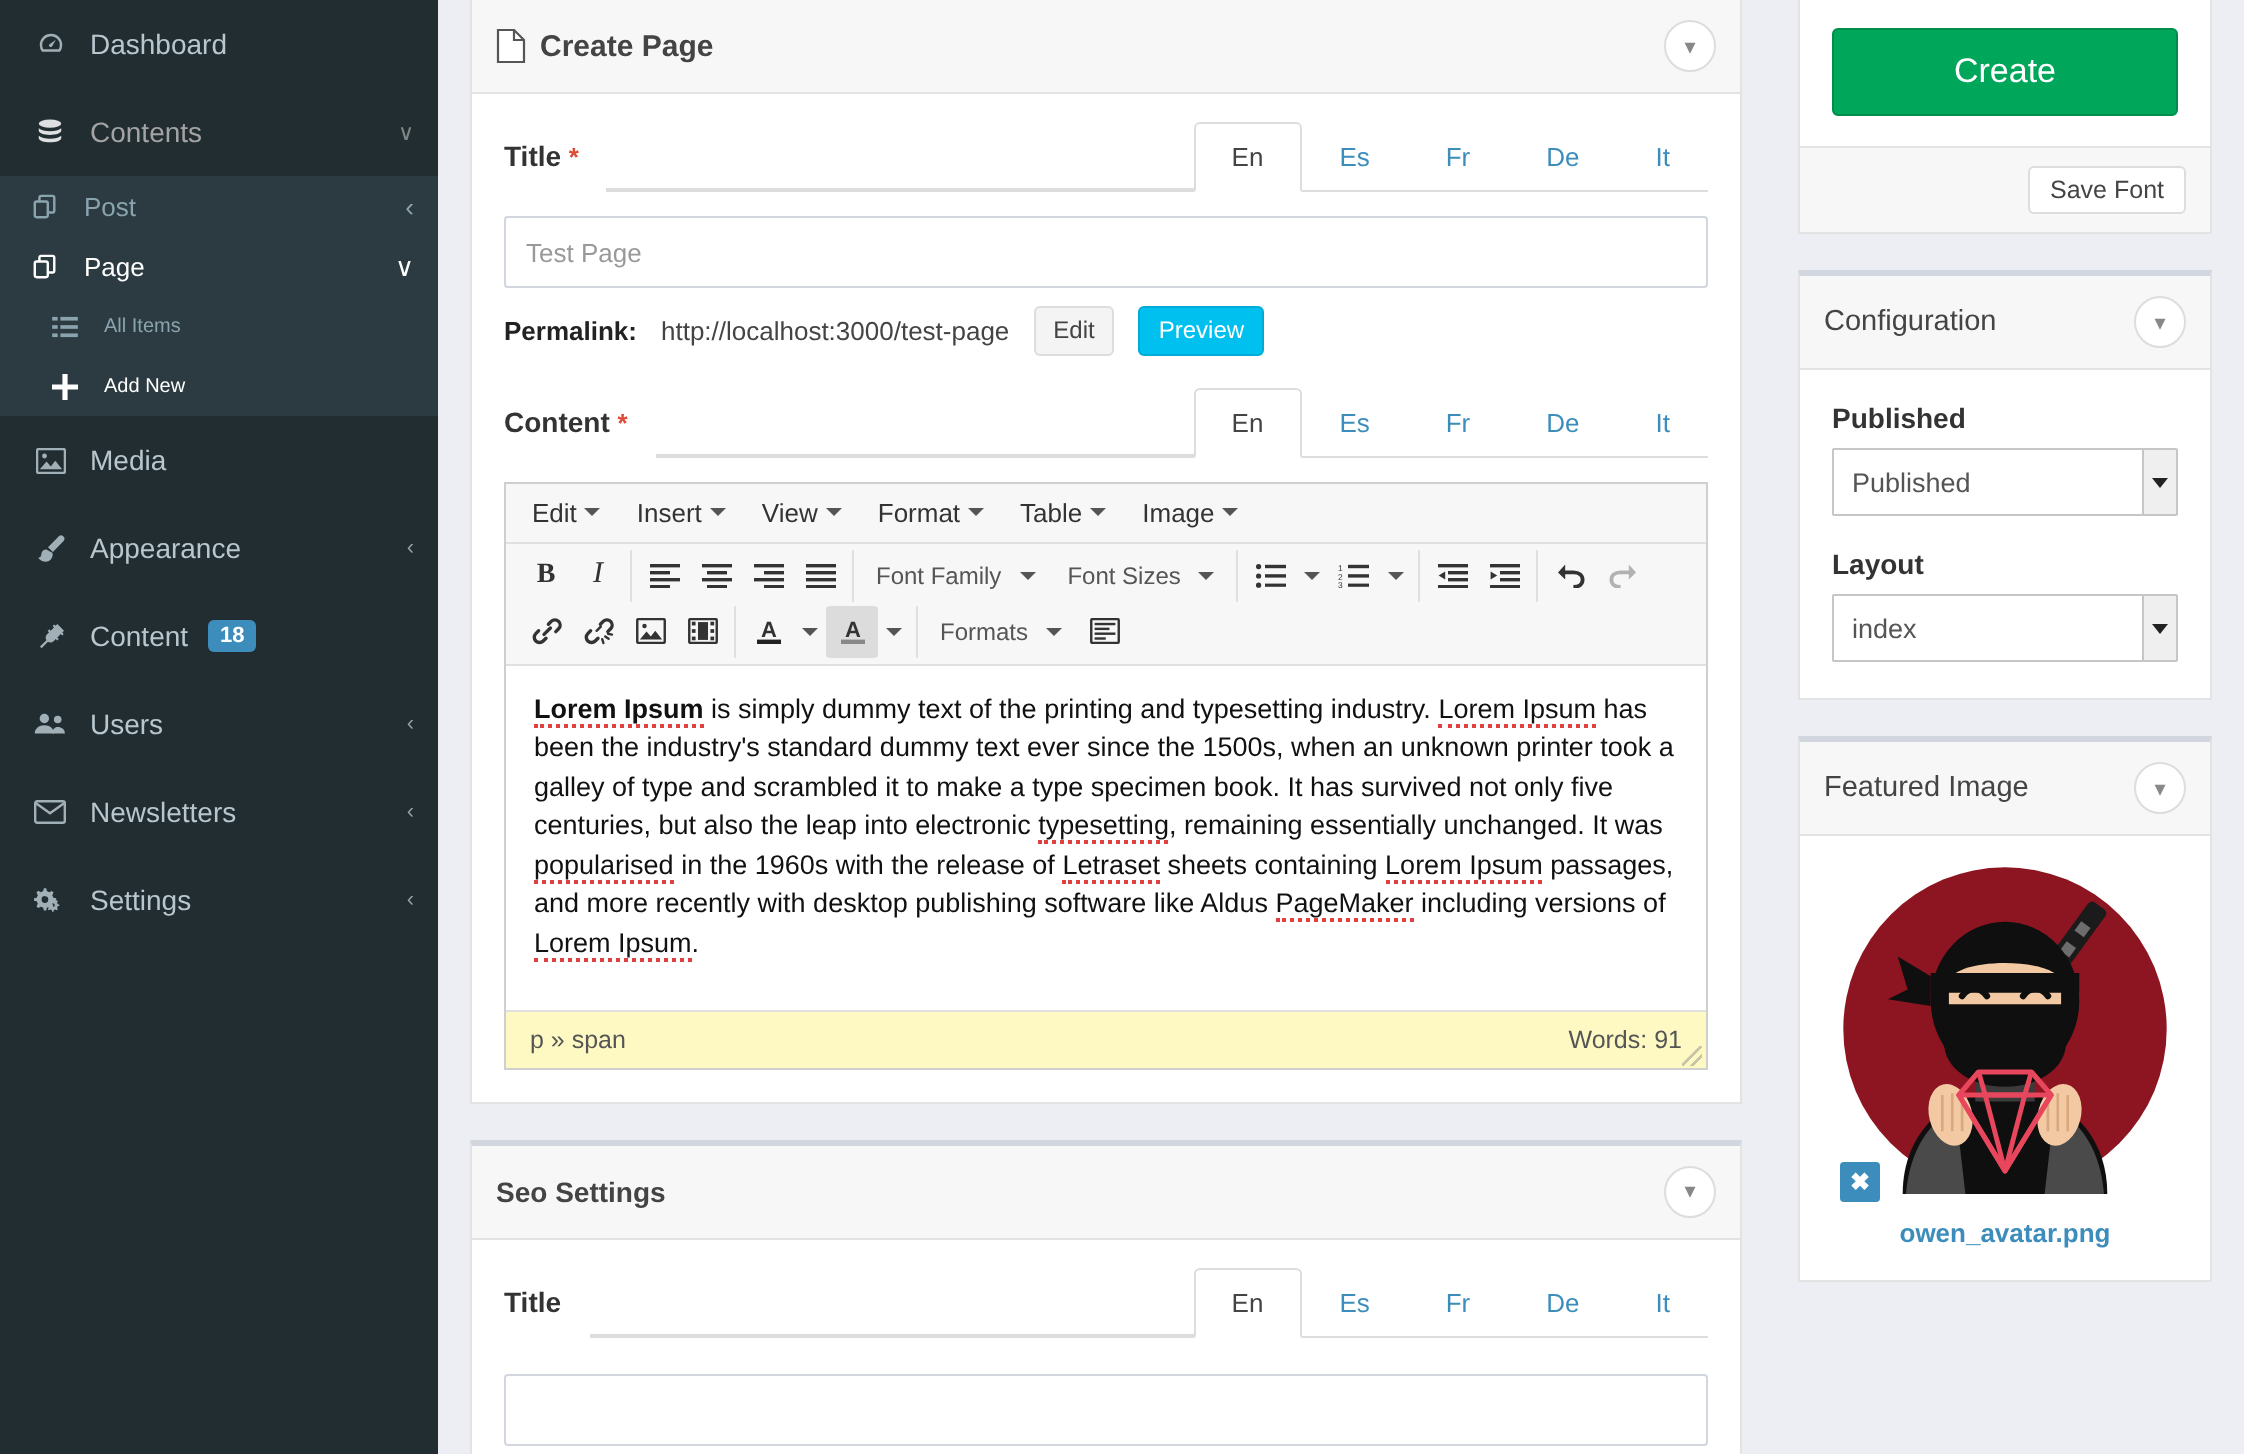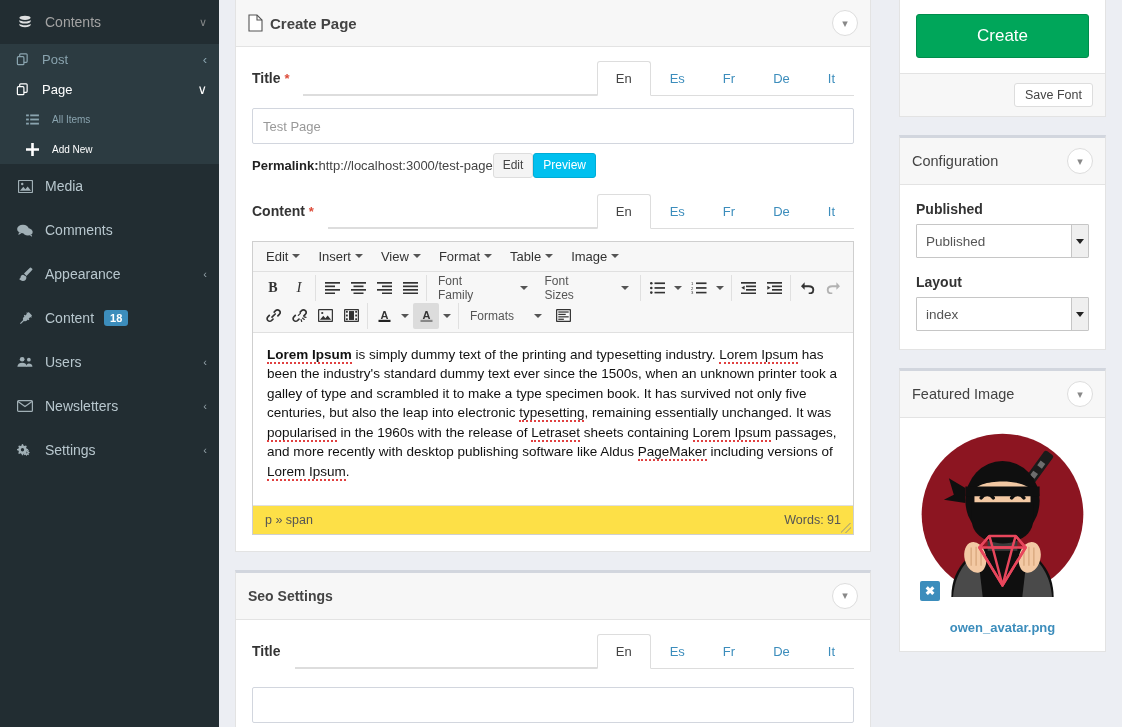--- a/index.html
+++ b/index.html
@@ -72,49 +72,49 @@
     color:#444; background:#fff; border:1px solid #ddd; border-bottom:1px solid #fff;
     border-radius:3px 3px 0 0;
   }
   .txt-input {
     width:100%; height:36px; border:1px solid #d2d6de; border-radius:2px;
     padding:6px 10px; font-size:13px; color:#555; margin-top:12px;
     font-family:"Liberation Sans", sans-serif; background:#fff;
   }
   .txt-input::placeholder { color:#999; }
 
-  .permalink { margin-top:9px; display:flex; align-items:center; gap:0; font-size:13px; color:#444; }
+  .permalink { margin-top:9px; display:flex; align-items:center; gap:12px; font-size:13px; color:#444; }
   .permalink b { color:#222; }
   .btn-sm { font-size:12px; padding:3px 9px; border-radius:3px; cursor:pointer; line-height:1.4; }
   .btn-default { background:#f4f4f4; border:1px solid #ddd; color:#444; }
   .btn-info { background:#00c0ef; border:1px solid #00acd6; color:#fff; }
 
   
   .editor { border:1px solid #cfcfcf; margin-top:12px; background:#fff; }
   .mce-menubar { border-bottom:1px solid #e0e0e0; background:#f7f7f7; display:flex; align-items:center; padding:3px 4px; }
   .mce-menu-btn { padding:4px 9px; font-size:13px; color:#333; cursor:pointer; display:flex; align-items:center; gap:4px; }
   .caret { width:0;height:0;border-left:4px solid transparent;border-right:4px solid transparent;border-top:4px solid #555; display:inline-block; }
   .mce-toolbar { background:#f7f7f7; padding:3px 4px; display:flex; flex-wrap:wrap; align-items:center; border-bottom:1px solid #e0e0e0;}
   .tb-row { display:flex; align-items:center; width:100%; }
   .tb-grp { display:flex; align-items:center; padding:0 3px; border-right:1px solid #e0e0e0; }
   .tb-grp:last-child { border-right:none; }
   .tb-btn {
     min-width:26px; height:26px; display:flex; align-items:center; justify-content:center;
     cursor:pointer; color:#333; font-size:14px; padding:0 3px; border-radius:2px;
   }
   .tb-btn.on { background:#dcdcdc; }
   .tb-btn.dis { opacity:.35; }
-  .tb-select { display:flex; align-items:center; gap:20px; padding:0 8px; height:26px; font-size:12px; color:#555; cursor:pointer;}
+  .tb-select { display:flex; align-items:center; gap:9px; padding:0 8px; height:26px; font-size:12px; color:#555; cursor:pointer;}
   .tb-split { display:flex; align-items:center; }
   .tb-split .tb-btn.arrow { min-width:16px; }
   .ed-area { padding:12px 14px 14px 14px; min-height:172px; }
   .ed-area p { margin:0; font-family:"Liberation Sans", sans-serif; font-size:13.5px; line-height:19.5px; color:#111; }
   .sp { border-bottom:2px dotted #e04040; }
   .mce-status {
-    border-top:1px solid #e0e0e0; background:#fde047; padding:7px 12px;
+    border-top:1px solid #e0e0e0; background:#fef9c3; padding:7px 12px;
     display:flex; justify-content:space-between; font-size:12.5px; color:#555; position:relative;
   }
   .resizer { position:absolute; right:2px; bottom:1px; width:10px; height:10px; opacity:.45;
     background:
       linear-gradient(135deg, transparent 45%, #888 45%, #888 55%, transparent 55%) ,
       linear-gradient(135deg, transparent 70%, #888 70%, #888 80%, transparent 80%);
     cursor:nwse-resize;
   }
 
   
@@ -141,36 +141,44 @@
   }
   .sel-btn i { width:0;height:0;border-left:4px solid transparent;border-right:4px solid transparent;border-top:5px solid #222; }
   .featured-body { padding:14px 16px 16px 16px; text-align:center; }
   .thumb-wrap { position:relative; display:inline-block; }
   .thumb { width:165px; height:165px; display:block; }
   .rm-btn {
     position:absolute; left:0; bottom:-4px; width:20px; height:20px; background:#3c8dbc;
     color:#fff; font-size:12px; display:flex; align-items:center; justify-content:center;
     border-radius:2px; cursor:pointer; font-weight:bold;
   }
-  .fname { display:block; margin-top:20px; color:#3c8dbc; font-size:13px; font-weight:bold; cursor:pointer; }
+  .fname { display:block; margin-top:9px; color:#3c8dbc; font-size:13px; font-weight:bold; cursor:pointer; }
   .upload-btn {
     margin-top:12px; background:#f4f4f4; border:1px solid #ddd; color:#444;
     font-size:13px; padding:7px 12px; border-radius:3px; cursor:pointer;
     display:inline-flex; align-items:center; gap:6px; font-family:"Liberation Sans", sans-serif;
   }
   .seo-field { margin-bottom:6px; }
   svg { display:block; }
 </style>
 </head>
 <body>
 
 <div class="app">
 
   <nav class="sidebar">
 
+    <div class="sb-item">
+      <span class="sb-ico">
+        <svg width="15" height="15" viewBox="0 0 16 16">
+            <path fill="#b8c7ce" d="M8 2a6 6 0 0 0-6 6 6 6 0 0 0 1.2 3.6h9.6A6 6 0 0 0 14 8a6 6 0 0 0-6-6zm0 1.3a4.7 4.7 0 0 1 4.7 4.7c0 .8-.2 1.6-.6 2.3H3.9A4.6 4.6 0 0 1 3.3 8 4.7 4.7 0 0 1 8 3.3zm2.6 1.9L7.4 7.4a.9.9 0 1 0 1.2 1.2l2-3.4z"></path>
+          </svg>
+      </span>
+      <span class="sb-lbl">Dashboard</span>
+    </div>
 
     <div class="sb-item active">
       <span class="sb-ico">
         <svg width="14" height="15" viewBox="0 0 14 16">
             <ellipse cx="7" cy="3" rx="6" ry="2.2" fill="#fff"></ellipse>
             <path fill="#fff" d="M1 5.4v1.4c0 1.2 2.7 2.2 6 2.2s6-1 6-2.2V5.4C11.8 6.4 9.6 7 7 7S2.2 6.4 1 5.4zM1 9.4v1.4c0 1.2 2.7 2.2 6 2.2s6-1 6-2.2V9.4C11.8 10.4 9.6 11 7 11s-4.8-.6-6-1.6z"></path>
           </svg>
       </span>
       <span class="sb-lbl">Contents</span>
       <span class="sb-car">∨</span>
@@ -227,31 +235,20 @@
       <span class="sb-ico">
         <svg width="15" height="13" viewBox="0 0 16 14">
             <rect x="0.5" y="0.5" width="15" height="13" rx="1" fill="none" stroke="#b8c7ce" stroke-width="1.3"></rect>
             <circle cx="4.5" cy="4.3" r="1.3" fill="#b8c7ce"></circle>
             <path fill="#b8c7ce" d="M2 11.5l3.6-4.2 2.3 2.6 2.4-3 3.7 4.6z"></path>
           </svg>
       </span>
       <span class="sb-lbl">Media</span>
     </div>
 
-    <div class="sb-item">
-      <span class="sb-ico">
-        <svg width="16" height="13" viewBox="0 0 17 14">
-            <ellipse cx="6.3" cy="5.4" rx="6.3" ry="4.6" fill="#b8c7ce"></ellipse>
-            <path fill="#b8c7ce" d="M2 9l-.6 2.8L4.6 10z"></path>
-            <ellipse cx="11.6" cy="8.6" rx="5.2" ry="3.9" fill="#b8c7ce"></ellipse>
-            <path fill="#b8c7ce" d="M15.6 11.6l.6 2.2-2.6-1.4z"></path>
-          </svg>
-      </span>
-      <span class="sb-lbl">Comments</span>
-    </div>
 
     <div class="sb-item">
       <span class="sb-ico">
         <svg width="15" height="15" viewBox="0 0 16 16">
             <path fill="#b8c7ce" d="M14.5 1.2a1.6 1.6 0 0 0-2.3 0L6.4 7l2.6 2.6 5.6-5.8a1.6 1.6 0 0 0-.1-2.6zM5.5 8.2C4 8.2 2.8 9.4 2.8 11c0 1-.9 1.5-1.6 1.8 1 1.2 2.4 2 4 2a3.7 3.7 0 0 0 3.7-3.7c0-.4-.1-.8-.2-1.1z"></path>
           </svg>
       </span>
       <span class="sb-lbl">Appearance</span>
       <span class="sb-car">‹</span>
     </div>

